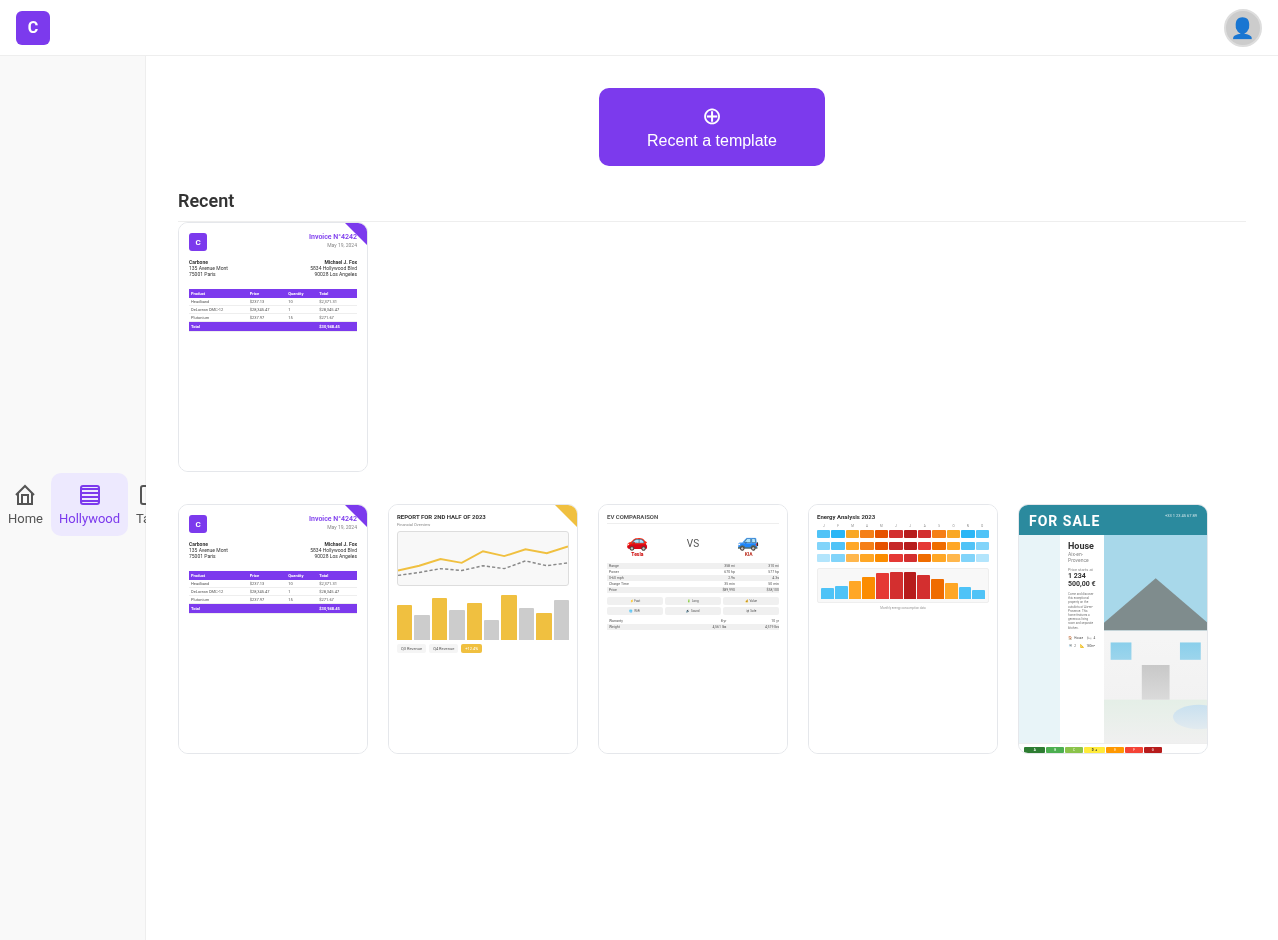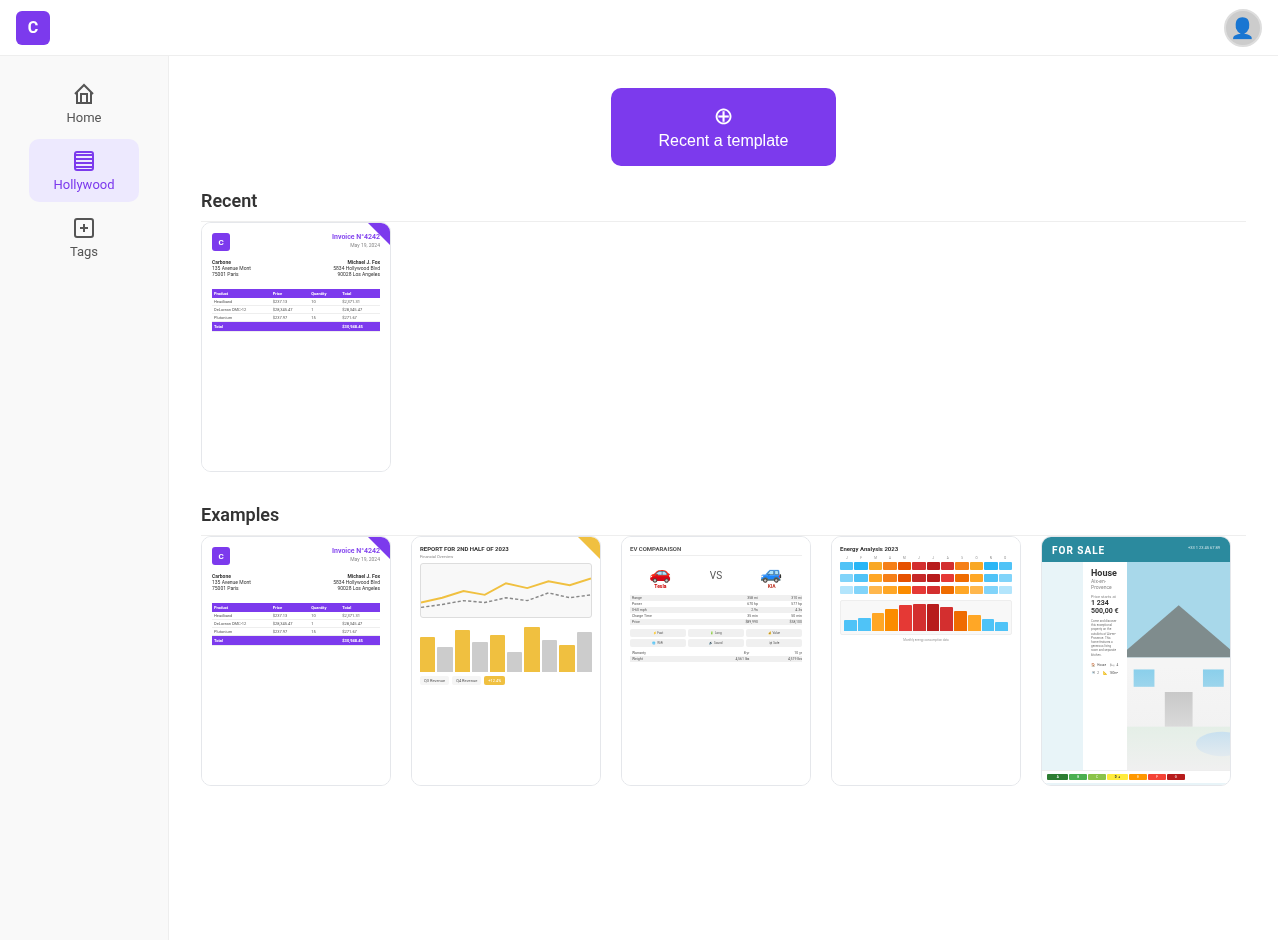--- a/index.html
+++ b/index.html
@@ -43,25 +43,25 @@
 
     
     .main-layout {
       display: flex;
       flex: 1;
       overflow: hidden;
     }
 
     
     .sidebar {
-      width: 169px;
+      width: 146px;
       background: #f9f9f9;
       border-right: 1px solid #eee;
       display: flex;
-      flex-direction: column;
+      flex-direction: row;
       align-items: center;
       padding-top: 16px;
       flex-shrink: 0;
     }
     .sidebar-item {
       width: 110px;
       display: flex;
       flex-direction: column;
       align-items: center;
       padding: 10px 8px;
@@ -343,21 +343,21 @@
     }
     .house-header {
       background: #2b8a9e;
       padding: 8px 10px 6px;
       color: #fff;
       display: flex;
       justify-content: space-between;
       align-items: flex-start;
     }
     .house-for-sale {
-      font-size: 10px;
+      font-size: 14px;
       font-weight: bold;
       letter-spacing: 1px;
     }
     .house-contact {
       font-size: 4px;
       color: rgba(255,255,255,0.8);
     }
     .house-body {
       display: flex;
       height: calc(100% - 40px);
@@ -535,21 +535,20 @@
                 </tr>
               </tbody>
             </table>
           </div>
         </div>
 
       </div>
     </div>
 
     <div class="section-examples">
-      <div class="section-header">Examples</div>
       <div class="cards-row">
 
         <div class="template-card">
           <div class="invoice-preview">
             <div class="inv-corner"></div>
             <div style="display:flex; justify-content:space-between; align-items:flex-start; margin-bottom:4px;">
               <div class="inv-logo">C</div>
               <div style="text-align:right;">
                 <div class="inv-title">Invoice N°4242</div>
                 <div class="inv-date">May 19, 2024</div>

